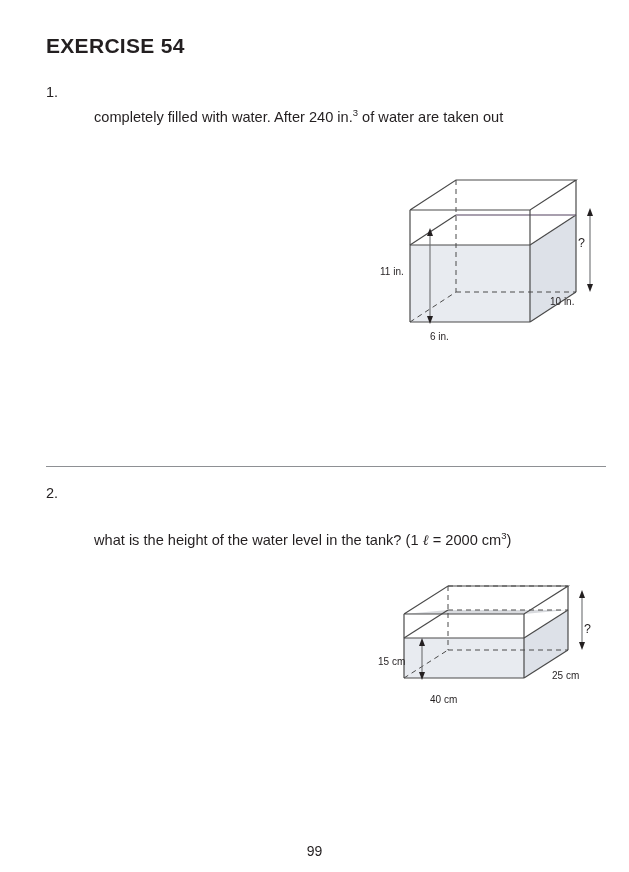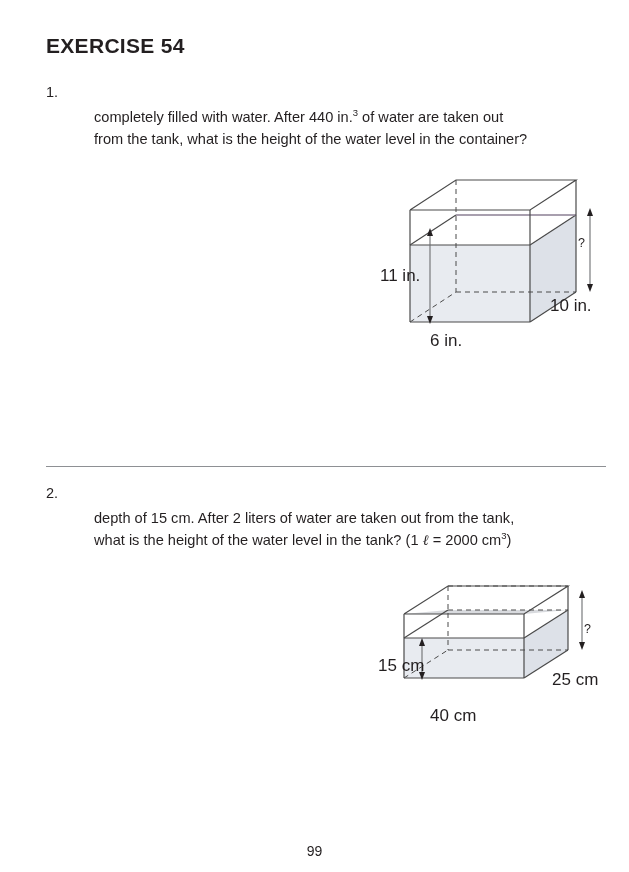--- a/index.html
+++ b/index.html
@@ -87,51 +87,50 @@
   .figure {
     position: absolute;
   }
   #figure-1 { left: 368px; top: 168px; width: 240px; height: 200px; }
   #figure-2 { left: 372px; top: 568px; width: 236px; height: 150px; }
 
   .figure svg { display: block; }
 
   .fig-label {
     position: absolute;
-    font-size: 17px;
+    font-size: 10px;
     color: #231f20;
     white-space: nowrap;
   }
   .fig-label.q {
     font-size: 12.5px;
   }
   
   #f1-label-height { left: 12px;  top: 98px; }
   #f1-label-depth  { left: 182px; top: 128px; }
   #f1-label-width  { left: 62px;  top: 163px; }
   #f1-label-q      { left: 210px; top: 68px; }
   
   #f2-label-height { left: 6px;   top: 88px; }
   #f2-label-depth  { left: 180px; top: 102px; text-align: right; }
-  #f2-label-width  { left: 58px;  top: 138px; }
+  #f2-label-width  { left: 58px;  top: 126px; }
   #f2-label-q      { left: 212px; top: 54px; }
 </style>
 </head>
 <body>
 
 <div class="page">
 
   <div class="exercise-title">EXERCISE 54</div>
 
   <div class="problem" id="problem-1">
     <div class="num">1.</div>
     <div class="body">
       <br>
-      <span>completely filled with water. After 440 in.</span><sup>3</sup><span> of water are taken out</span><br>
-      <span>from the tank, what is the height of the water level in the container?</span>
+      <span>completely filled with water. After 240 in.</span><sup>3</sup><span> of water are taken out</span><br>
     </div>
   </div>
 
   <div class="figure" id="figure-1">
     <svg width="240" height="200" viewBox="0 0 240 200">
 
       <polygon points="42,77 162,77 162,154 42,154" fill="#e8ebf0" stroke="none"></polygon>
 
       <polygon points="162,77 208,47 208,124 162,154" fill="#dde1e8" stroke="none"></polygon>
 
@@ -172,21 +171,21 @@
     <div class="fig-label" id="f1-label-width">6 in.</div>
     <div class="fig-label q" id="f1-label-q">?</div>
   </div>
 
   <div class="divider"></div>
 
   <div class="problem" id="problem-2">
     <div class="num">2.</div>
     <div class="body">
       <br>
-      <span>depth of 15 cm. After 2 liters of water are taken out from the tank,</span><br>
+      <br>
       <span>what is the height of the water level in the tank? (1 </span><span class="ell">ℓ</span><span> = 2000 cm</span><sup>3</sup><span>)</span>
     </div>
   </div>
 
   <div class="figure" id="figure-2">
     <svg width="236" height="150" viewBox="0 0 236 150">
 
       <polygon points="32,70 152,70 152,110 32,110" fill="#e8ebf0" stroke="none"></polygon>
 
       <polygon points="152,70 196,42 196,82 152,110" fill="#dde1e8" stroke="none"></polygon>

